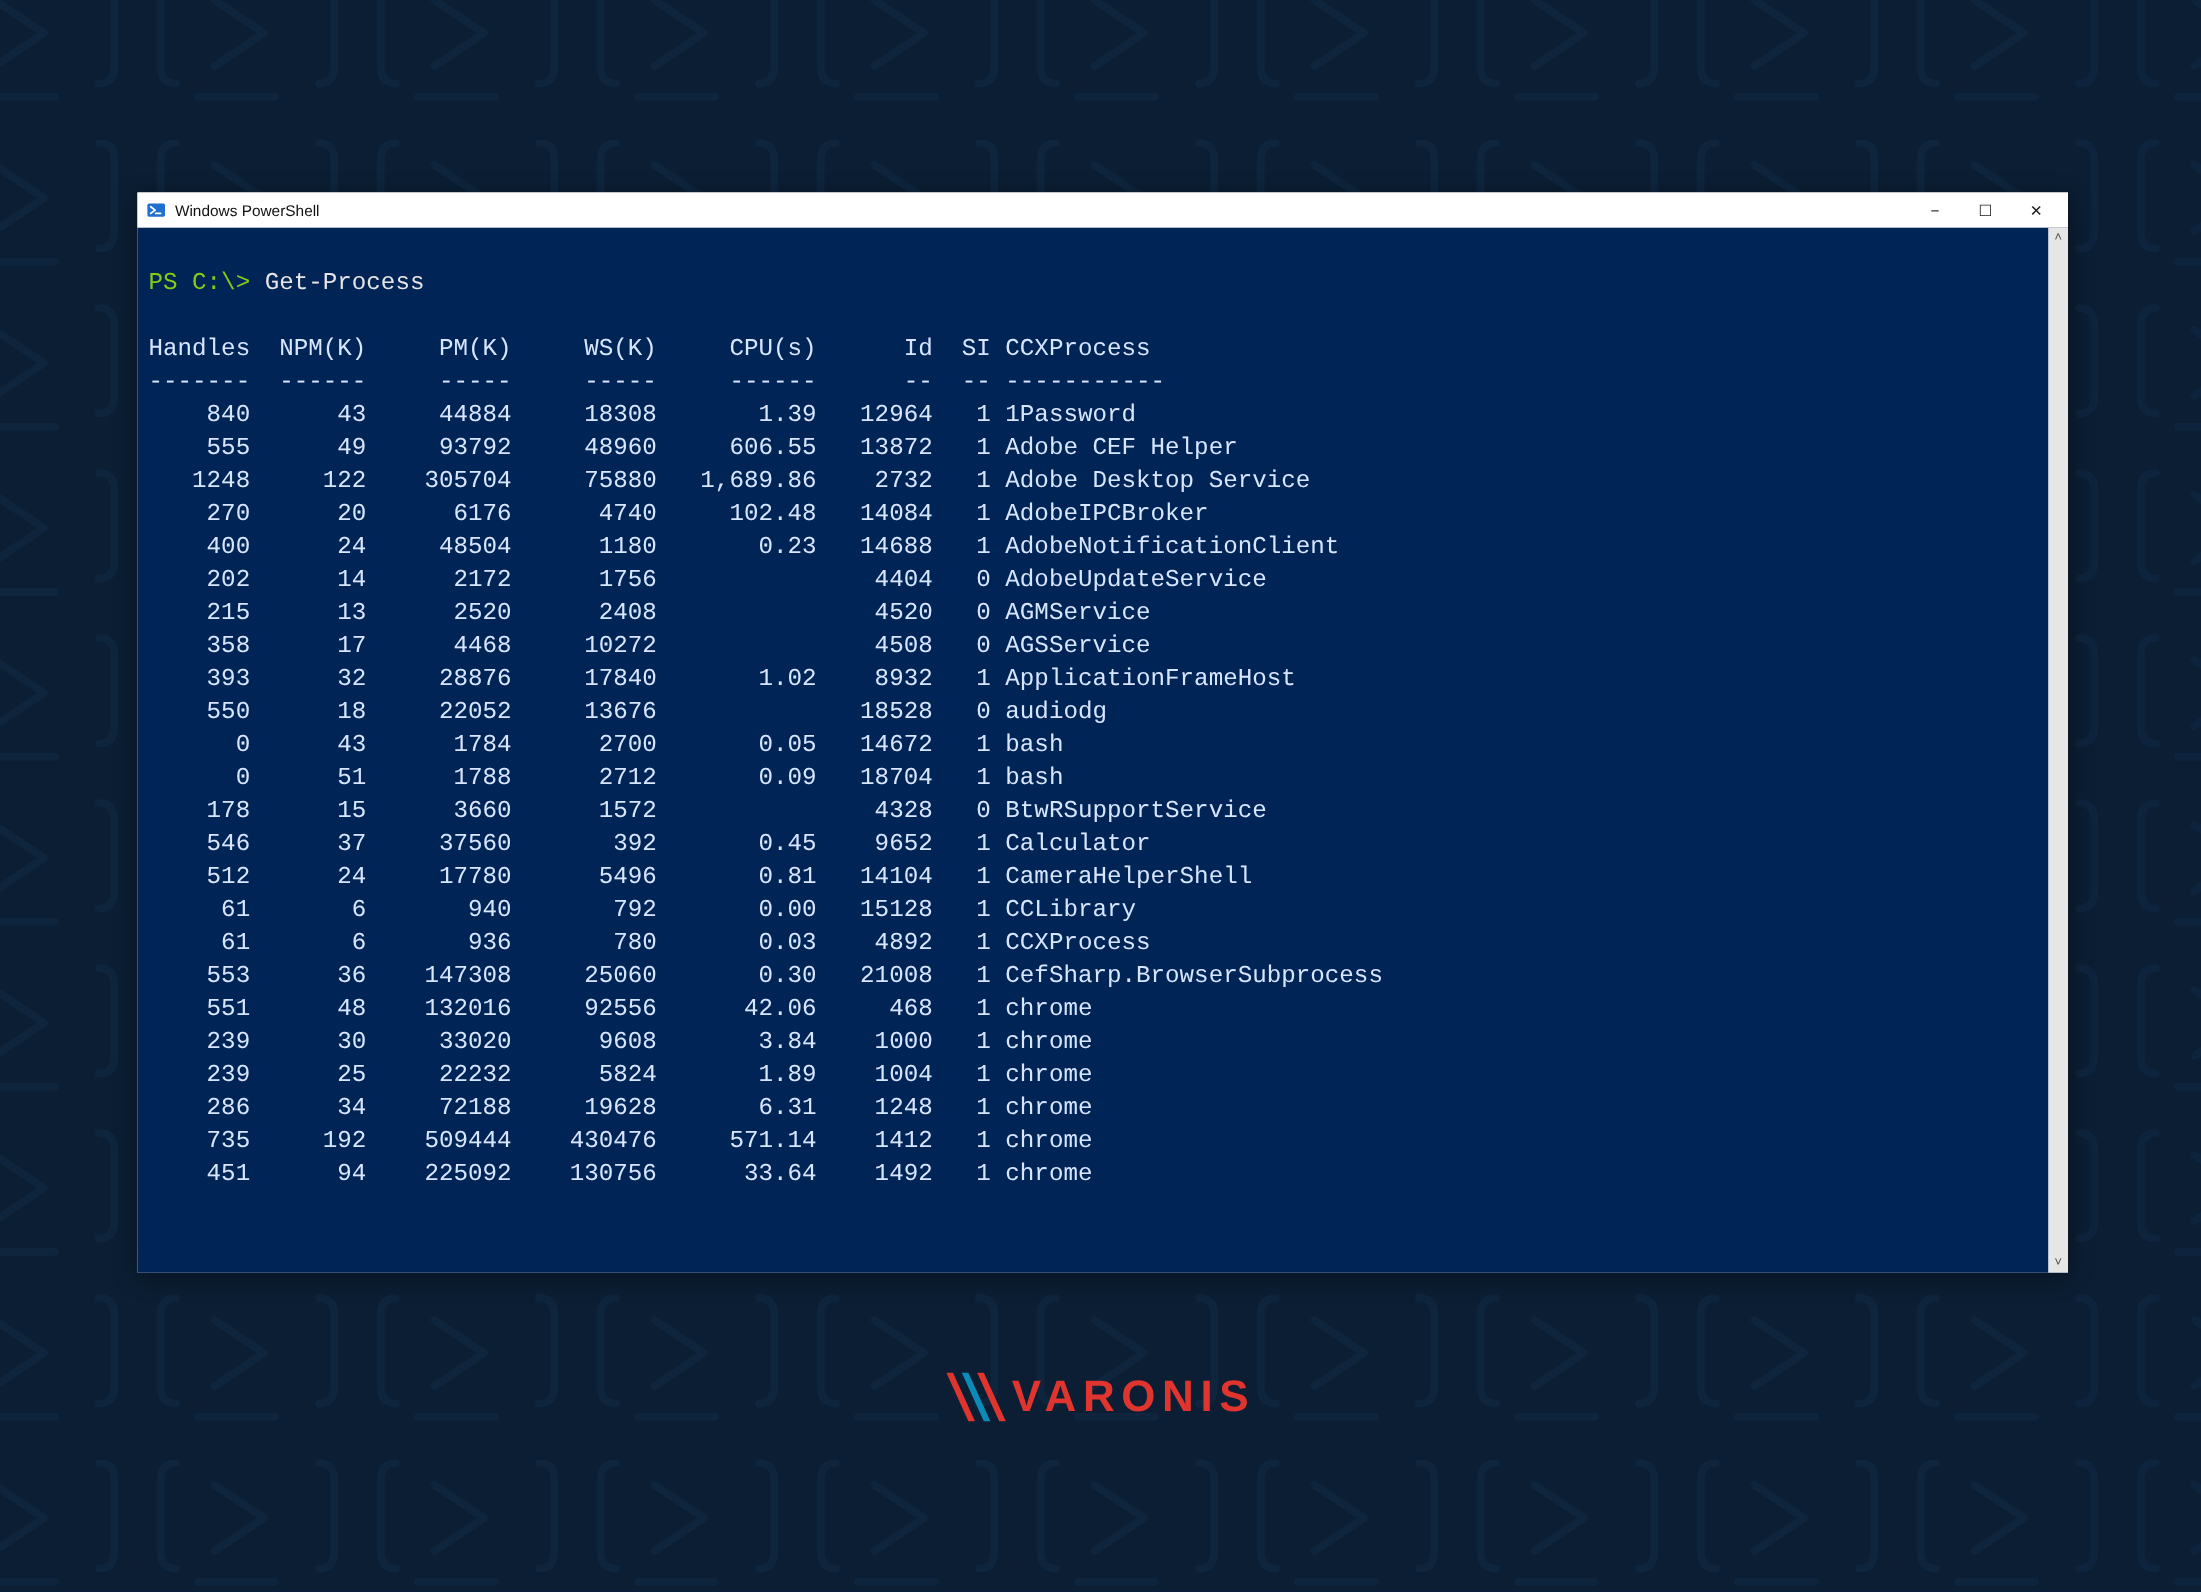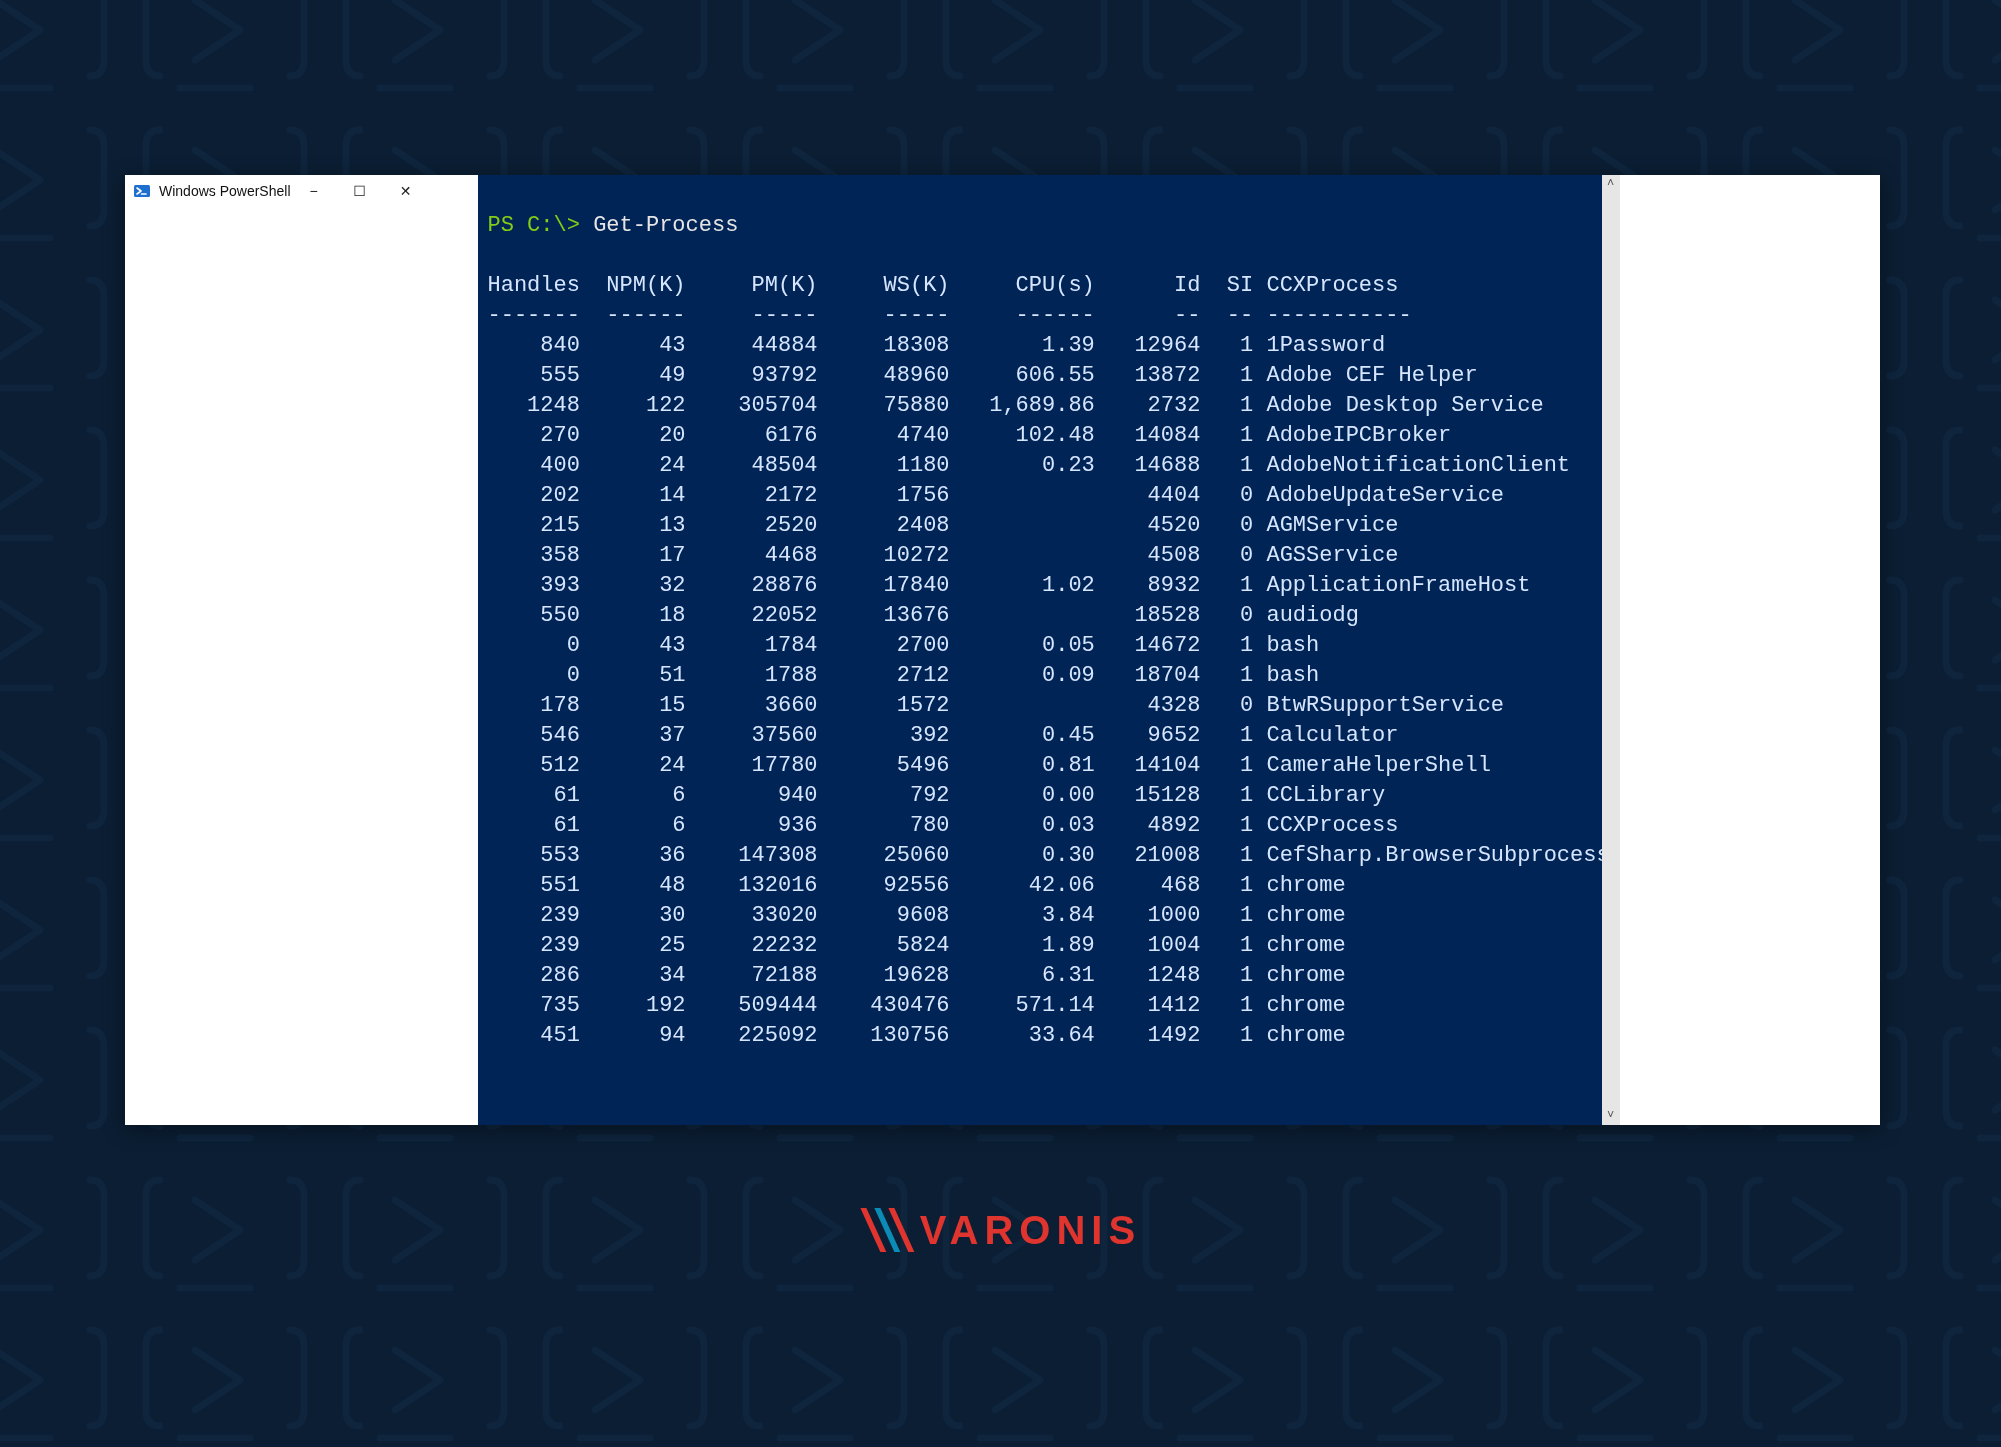--- a/index.html
+++ b/index.html
@@ -20,22 +20,21 @@
   }
   .bg-pattern svg { width: 100%; height: 100%; }
   .window {
     position: absolute;
     left: 125px;
     top: 175px;
     width: 1755px;
     background: #ffffff;
     box-shadow: 0 4px 20px rgba(0,0,0,0.4);
     display: flex;
-    flex-direction: row;
-    gap: 43px;
+    flex-direction: column;
   }
   .titlebar {
     height: 32px;
     background: #ffffff;
     display: flex;
     align-items: center;
     padding: 0 6px 0 8px;
     font-size: 14px;
     color: #111;
   }
@@ -80,21 +79,21 @@
     flex-direction: column;
     align-items: center;
     justify-content: space-between;
     padding: 2px 0;
   }
   .scrollbar .arrow { font-size: 12px; color: #555; line-height: 14px; }
   .logo {
     position: absolute;
     left: 50%;
     transform: translateX(-50%);
-    top: 1204px;
+    top: 1244px;
     display: flex;
     align-items: center;
   }
   .logo svg { display:block; }
   .logo .text {
     font-family: "Segoe UI", Arial, sans-serif;
     font-weight: 600;
     font-size: 40px;
     letter-spacing: 6px;
     color: #e0342e;

